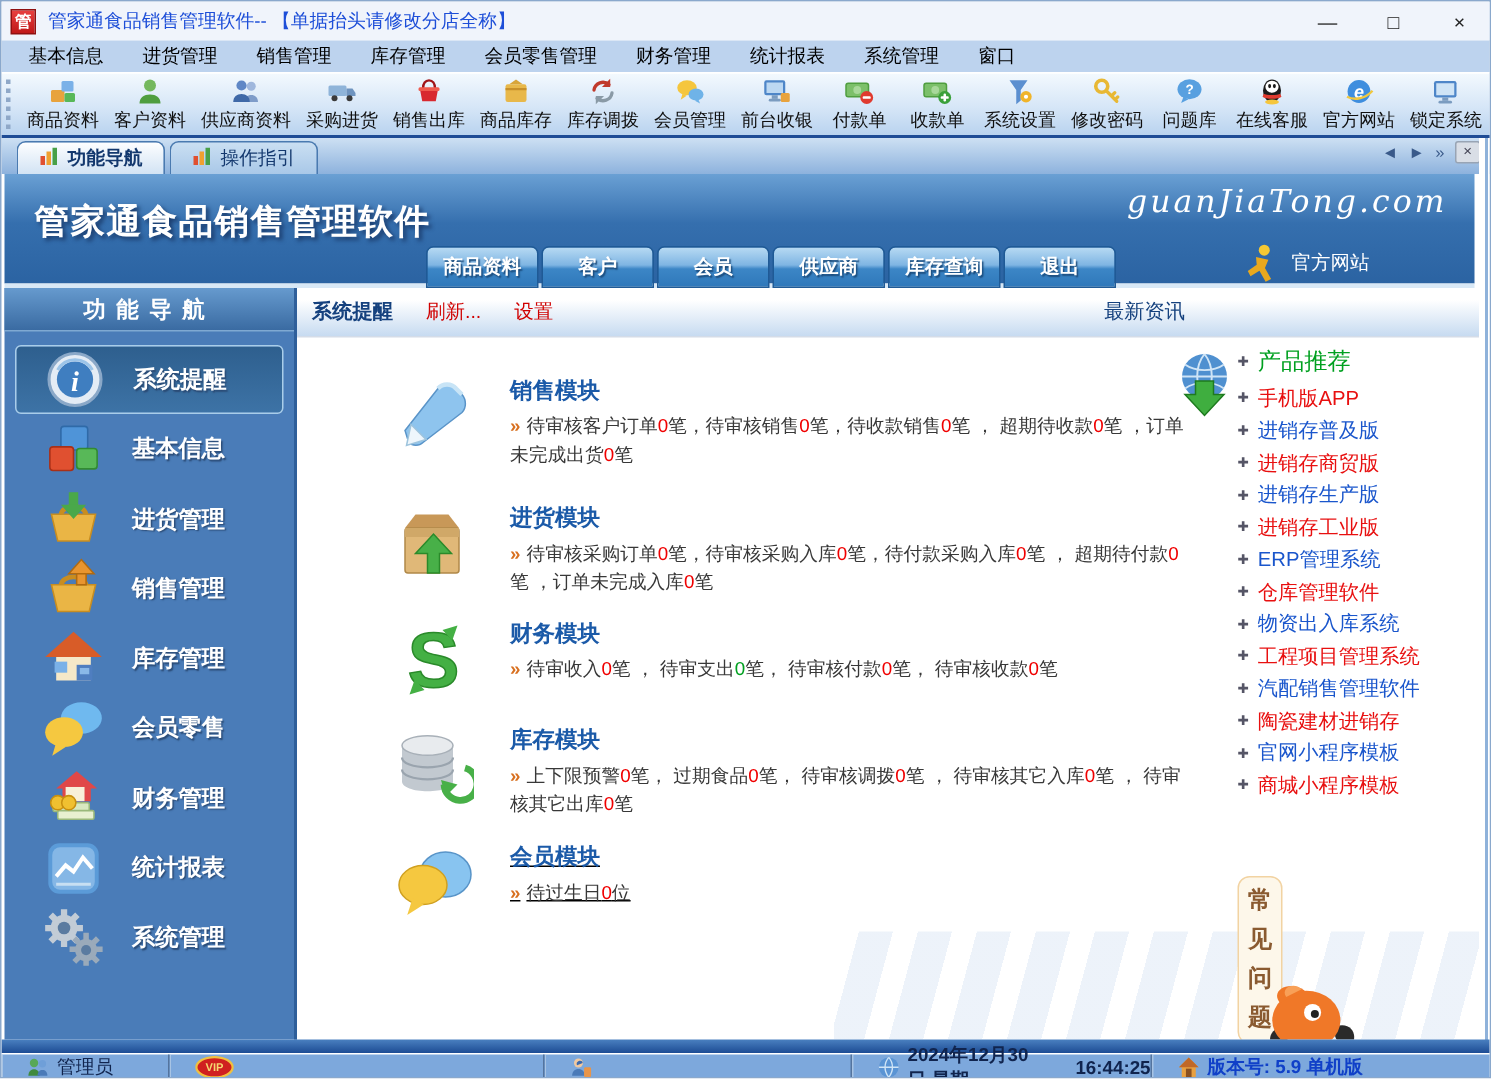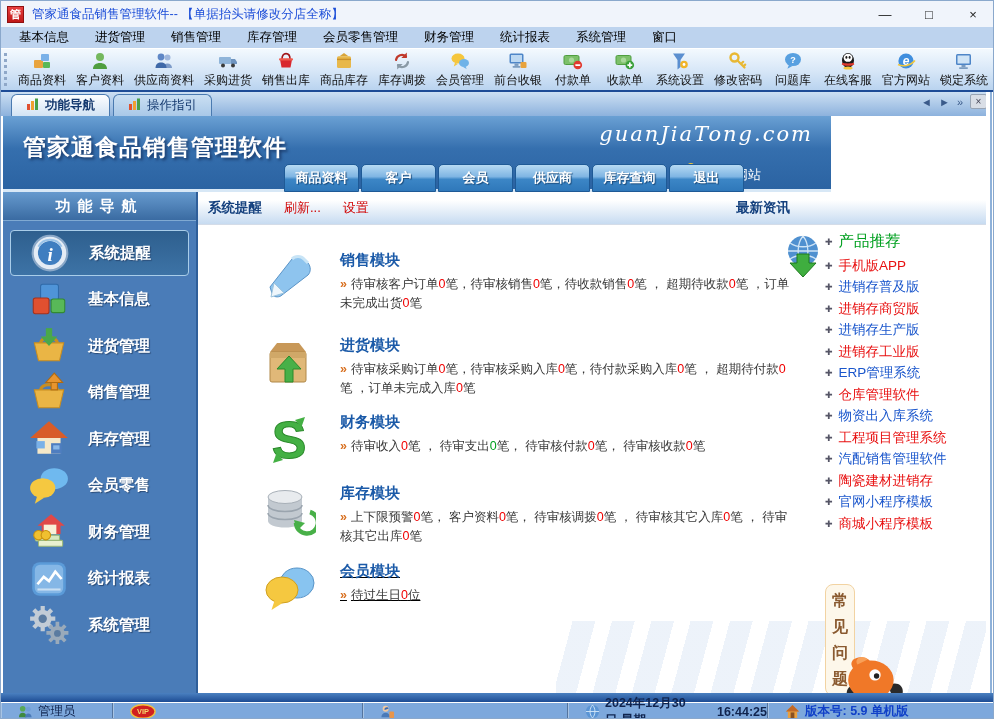--- a/index.html
+++ b/index.html
@@ -46,21 +46,21 @@
   .tab.active { background:linear-gradient(#fdfeff,#d2e3f4); font-weight:bold; }
   .tab.inactive { background:linear-gradient(#cadff2,#a9c8e8); }
   .tab .icon svg { width:14px; height:14px; }
   #tab-nav { position:absolute; right:8px; top:2px; display:flex; align-items:center; gap:7px;
     font-size:11px; color:#3a5a8a; }
   #tab-close { width:17px; height:15px; background:#d9dee6; border:1px solid #98a4b4;
     border-radius:2px; display:flex; align-items:center; justify-content:center;
     font-size:10px; color:#445; }
 
   
-  #banner { position:absolute; left:2px; top:115px; width:828px; height:76px;
+  #banner { position:absolute; left:2px; top:115px; width:980px; height:76px;
     background:linear-gradient(180deg,#6aa0d4 0%,#356fae 45%,#2b63a2 100%);
     border-bottom:3px solid #d8e8f6; }
   #banner-title { position:absolute; left:20px; top:16px; color:#fff; font-size:23px;
     font-weight:bold; letter-spacing:1px; text-shadow:2px 2px 3px #1a3a6a; }
   #banner-domain { position:absolute; right:18px; top:6px; color:#fff; font-size:21px;
     font-style:italic; font-family:"DejaVu Serif","Liberation Serif",serif; letter-spacing:2px; }
   #banner-site { position:absolute; right:70px; top:46px; display:flex; align-items:center; gap:9px;
     color:#fff; font-size:13px; }
   #banner-site svg { width:22px; height:26px; }
   #banner-nav { position:absolute; left:281px; bottom:-3px; display:flex; gap:2px; }
@@ -85,21 +85,21 @@
     border:1px solid #a9cde9; border-radius:4px; }
 
   
   #content { position:absolute; left:197px; top:191px; width:788px; height:501px;
     background:#fff; overflow:hidden; }
   #content-header { position:absolute; left:0; top:0; width:100%; height:33px;
     background:linear-gradient(#ffffff 25%,#c7dbf1); border-bottom:1px solid #d4dce8;
     display:flex; align-items:center; }
   #ch-title { margin-left:10px; font-size:13.5px; font-weight:bold; color:#15417e; }
   .ch-link { margin-left:22px; font-size:13px; color:#d00000; }
-  #ch-news { position:absolute; left:538px; font-size:13.5px; font-weight:bold; color:#15417e; }
+  #ch-news { position:absolute; left:538px; font-size:13.5px; font-weight:normal; color:#15417e; }
 
   .module { position:absolute; left:64px; width:560px; display:flex;margin-top:13px; }
   .module .icon { width:54px; height:54px; flex:none; }
   .module .icon svg { width:54px; height:54px; }
   .module-text { margin-left:24px; width:452px; }
   .module-title { font-size:15px; font-weight:bold; color:#1b5aa8; margin-bottom:5px; }
   .module-desc { font-size:12.5px; color:#383838; line-height:19px; }
   .module-desc .bullet { color:#d87020; font-weight:bold; margin-right:4px; }
   .num-red { color:#f00000; }
   .num-green { color:#00a020; }
@@ -516,21 +516,21 @@
         <div class="module" style="top: 279px;">
           <span class="icon"><svg viewBox="0 0 54 54">
               <path d="M6 13v24c0 3.8 7.6 6.5 17 6.5s17-2.7 17-6.5V13" fill="#c2c9d0"></path>
               <path d="M6 21c0 3.8 7.6 6.5 17 6.5S40 24.8 40 21M6 29c0 3.8 7.6 6.5 17 6.5S40 32.8 40 29" stroke="#9aa4ae" fill="none" stroke-width="1.5"></path>
               <ellipse cx="23" cy="13" rx="17" ry="6.5" fill="#e8ebee" stroke="#a8b0b8"></ellipse>
               <path d="M48 28a11 11 0 1 1-14 11" fill="none" stroke="#48b048" stroke-width="4.5"></path>
               <path d="M32 36l3 11 8-8z" fill="#48b048"></path>
             </svg></span>
           <div class="module-text">
             <div class="module-title">库存模块</div>
-            <div class="module-desc"><span class="bullet">»</span><span>上下限预警</span><span class="num-red">0</span><span>笔， 客户资料</span><span class="num-red">0</span><span>笔， 待审核调拨</span><span class="num-red">0</span><span>笔 ， 待审核其它入库</span><span class="num-red">0</span><span>笔 ， 待审核其它出库</span><span class="num-red">0</span><span>笔</span></div>
+            <div class="module-desc"><span class="bullet">»</span><span>上下限预警</span><span class="num-red">0</span><span>笔， 过期食品</span><span class="num-red">0</span><span>笔， 待审核调拨</span><span class="num-red">0</span><span>笔 ， 待审核其它入库</span><span class="num-red">0</span><span>笔 ， 待审核其它出库</span><span class="num-red">0</span><span>笔</span></div>
           </div>
         </div>
         <div class="module" style="top: 357px; text-decoration: underline;">
           <span class="icon"><svg viewBox="0 0 54 54">
               <ellipse cx="35" cy="21" rx="17" ry="15" fill="#88c4f0" stroke="#5894c8"></ellipse>
               <ellipse cx="20" cy="28" rx="16" ry="13" fill="#f5c840" stroke="#d0a020"></ellipse>
               <path d="M13 37l-3.5 11 11-7z" fill="#f5c840"></path>
             </svg></span>
           <div class="module-text">
             <div class="module-title">会员模块</div>

